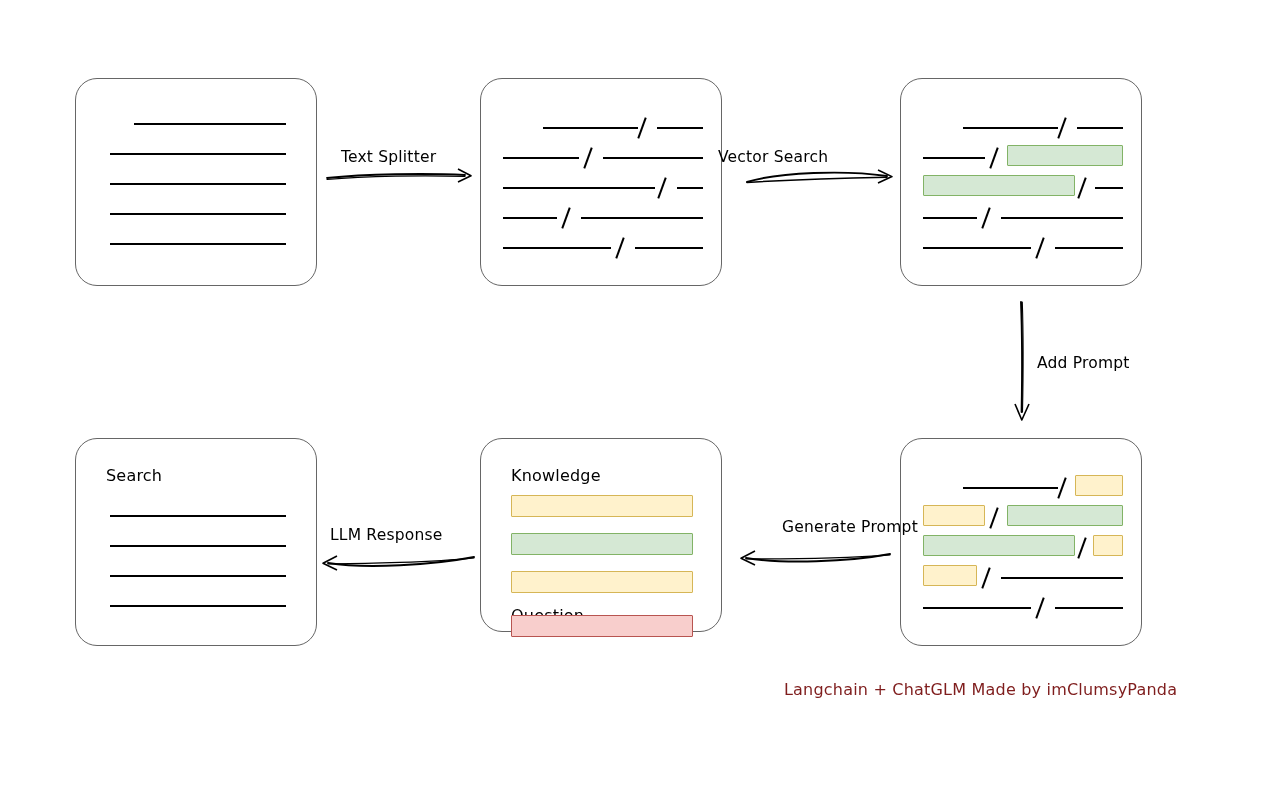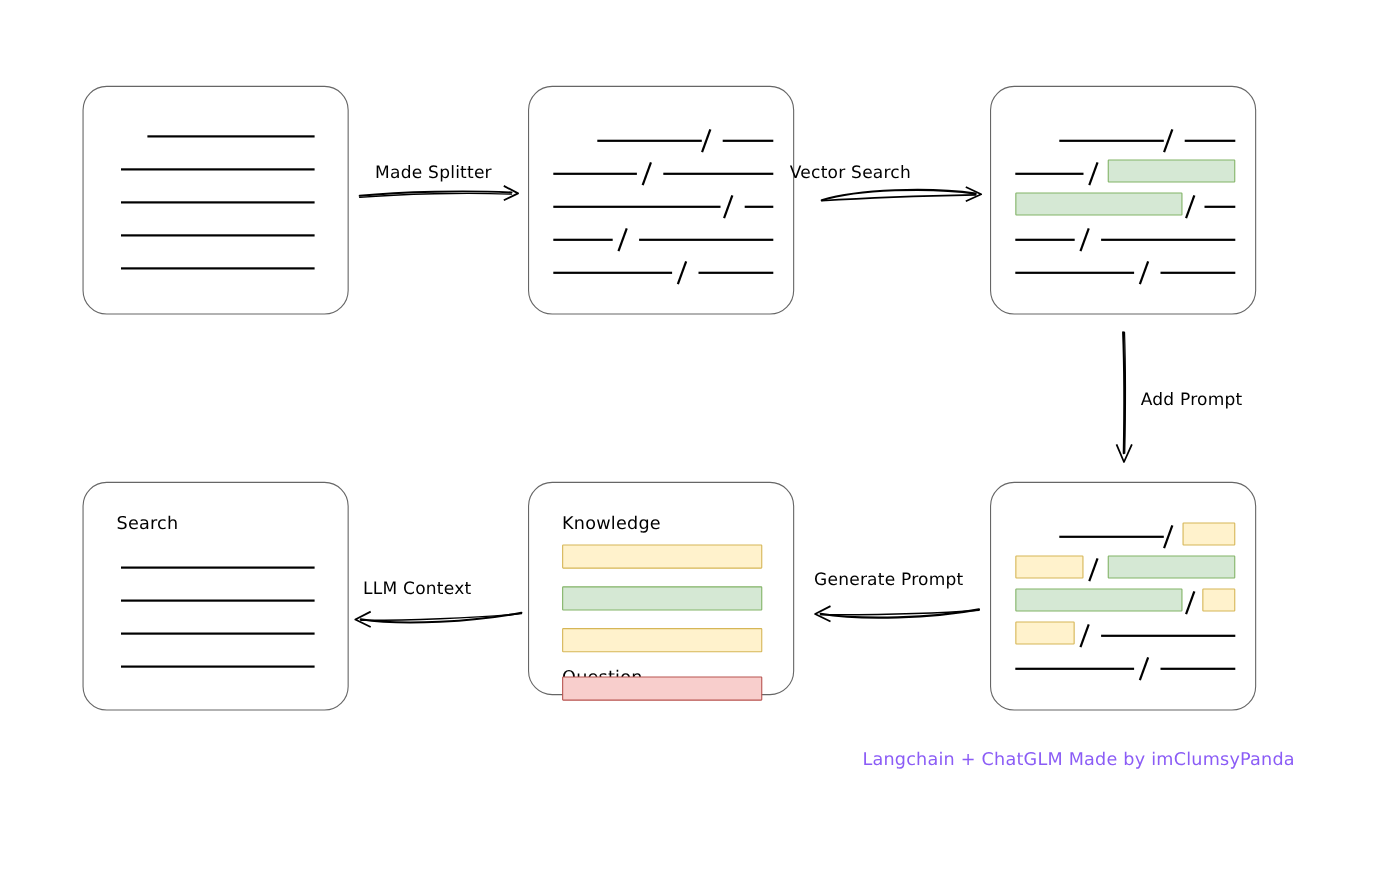--- a/index.html
+++ b/index.html
@@ -64,21 +64,21 @@
     letter-spacing: 0.2px;
   }
   .arrow-svg {
     position: absolute;
     overflow: visible;
   }
   .footer {
     position: absolute;
     font-family: "DejaVu Sans", sans-serif;
     font-size: 16px;
-    color: #8b5cf6;
+    color: #7f1d1d;
     white-space: nowrap;
     letter-spacing: 0.2px;
   }
 </style>
 </head>
 <body>
 
 <div id="canvas">
 
   <div class="node" style="left:75px; top:78px; width:242px; height:208px;">
@@ -168,49 +168,49 @@
   </div>
 
   <div class="node" style="left:75px; top:438px; width:242px; height:208px;">
     <div class="node-title" style="left:30px; top:27px;">Search</div>
     <div class="rule" style="left:34px; top:76px;  width:176px;"></div>
     <div class="rule" style="left:34px; top:106px; width:176px;"></div>
     <div class="rule" style="left:34px; top:136px; width:176px;"></div>
     <div class="rule" style="left:34px; top:166px; width:176px;"></div>
   </div>
 
-  <div class="edge-label" style="left:341px; top:148px;">Made Splitter</div>
+  <div class="edge-label" style="left:341px; top:148px;">Text Splitter</div>
   <svg class="arrow-svg" style="left:325px; top:160px; width:150px; height:30px;" viewBox="0 0 150 30">
     <path d="M2,18 C40,14 100,13 140,15" stroke="#000" stroke-width="1.8" fill="none" stroke-linecap="round"></path>
     <path d="M2,19.5 C40,16 100,15 140,16.5" stroke="#000" stroke-width="1.2" fill="none" stroke-linecap="round"></path>
     <path d="M133,9 L146,15.8 L133,22" stroke="#000" stroke-width="1.6" fill="none" stroke-linejoin="round"></path>
   </svg>
 
   <div class="edge-label" style="left:718px; top:148px;">Vector Search</div>
   <svg class="arrow-svg" style="left:745px; top:160px; width:150px; height:32px;" viewBox="0 0 150 32">
     <path d="M2,22 C35,12 100,10 142,16" stroke="#000" stroke-width="1.9" fill="none" stroke-linecap="round"></path>
     <path d="M2,22.5 C42,20 100,18 142,17.2" stroke="#000" stroke-width="1.5" fill="none" stroke-linecap="round"></path>
     <path d="M133,10 L147,16.6 L133,23" stroke="#000" stroke-width="1.6" fill="none" stroke-linejoin="round"></path>
   </svg>
 
   <div class="edge-label" style="left:1037px; top:354px;">Add Prompt</div>
   <svg class="arrow-svg" style="left:1006px; top:300px; width:36px; height:126px;" viewBox="0 0 36 126">
     <path d="M15,2 C16.5,40 16.2,80 15.6,112" stroke="#000" stroke-width="1.9" fill="none" stroke-linecap="round"></path>
     <path d="M16.3,2 C17.6,40 17.2,80 16.5,112" stroke="#000" stroke-width="1.1" fill="none" stroke-linecap="round"></path>
     <path d="M9,104 L15.8,120 L23,104" stroke="#000" stroke-width="1.6" fill="none" stroke-linejoin="round"></path>
   </svg>
 
-  <div class="edge-label" style="left:740px; top:518px;text-align:center;">Generate Prompt</div>
+  <div class="edge-label" style="left:782px; top:518px;text-align:center;">Generate Prompt</div>
   <svg class="arrow-svg" style="left:738px; top:540px; width:156px; height:30px;" viewBox="0 0 156 30">
     <path d="M152,14 C110,22 45,24 8,18" stroke="#000" stroke-width="1.9" fill="none" stroke-linecap="round"></path>
     <path d="M152,14.8 C110,18 45,19 8,18.8" stroke="#000" stroke-width="1.3" fill="none" stroke-linecap="round"></path>
     <path d="M17,11 L3,18.2 L17,25" stroke="#000" stroke-width="1.6" fill="none" stroke-linejoin="round"></path>
   </svg>
 
-  <div class="edge-label" style="left:330px; top:526px;">LLM Context</div>
+  <div class="edge-label" style="left:330px; top:526px;">LLM Response</div>
   <svg class="arrow-svg" style="left:318px; top:545px; width:160px; height:30px;" viewBox="0 0 160 30">
     <path d="M156,12 C115,20 48,24 10,18" stroke="#000" stroke-width="1.9" fill="none" stroke-linecap="round"></path>
     <path d="M156,12.8 C115,17 48,19 10,18.8" stroke="#000" stroke-width="1.3" fill="none" stroke-linecap="round"></path>
     <path d="M19,11 L5,18.2 L19,25" stroke="#000" stroke-width="1.6" fill="none" stroke-linejoin="round"></path>
   </svg>
 
   <div class="footer" style="left:784px; top:680px;">Langchain + ChatGLM Made by imClumsyPanda</div>
 
 </div>
 

